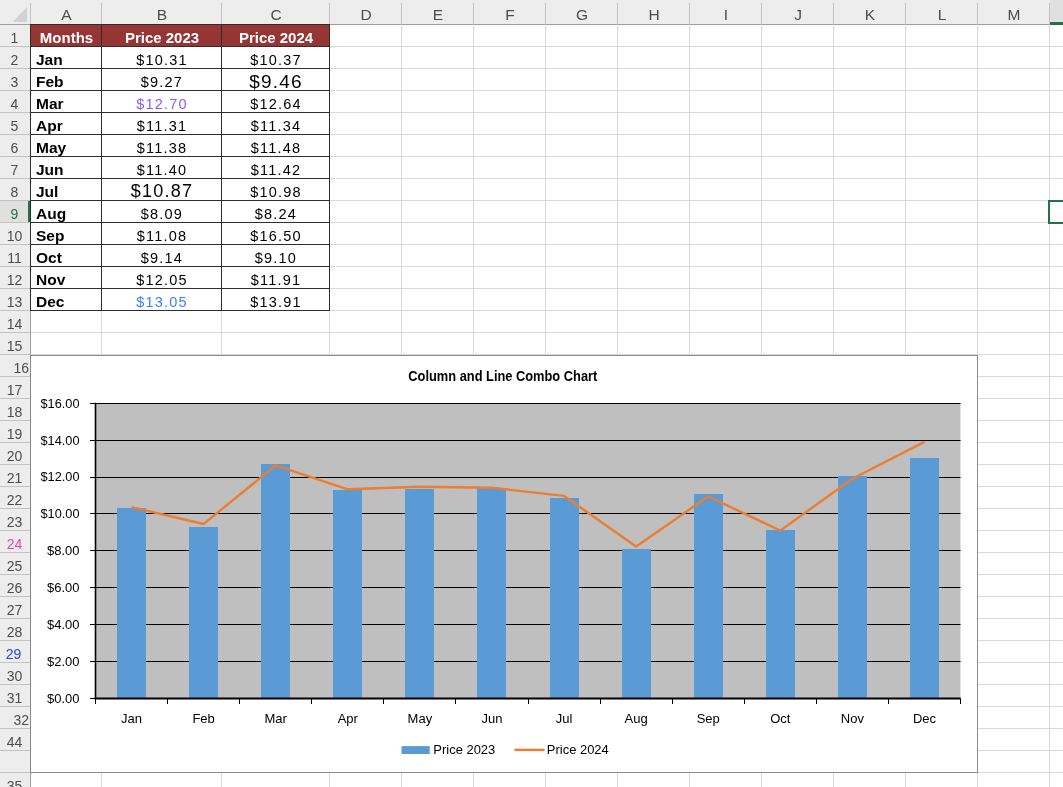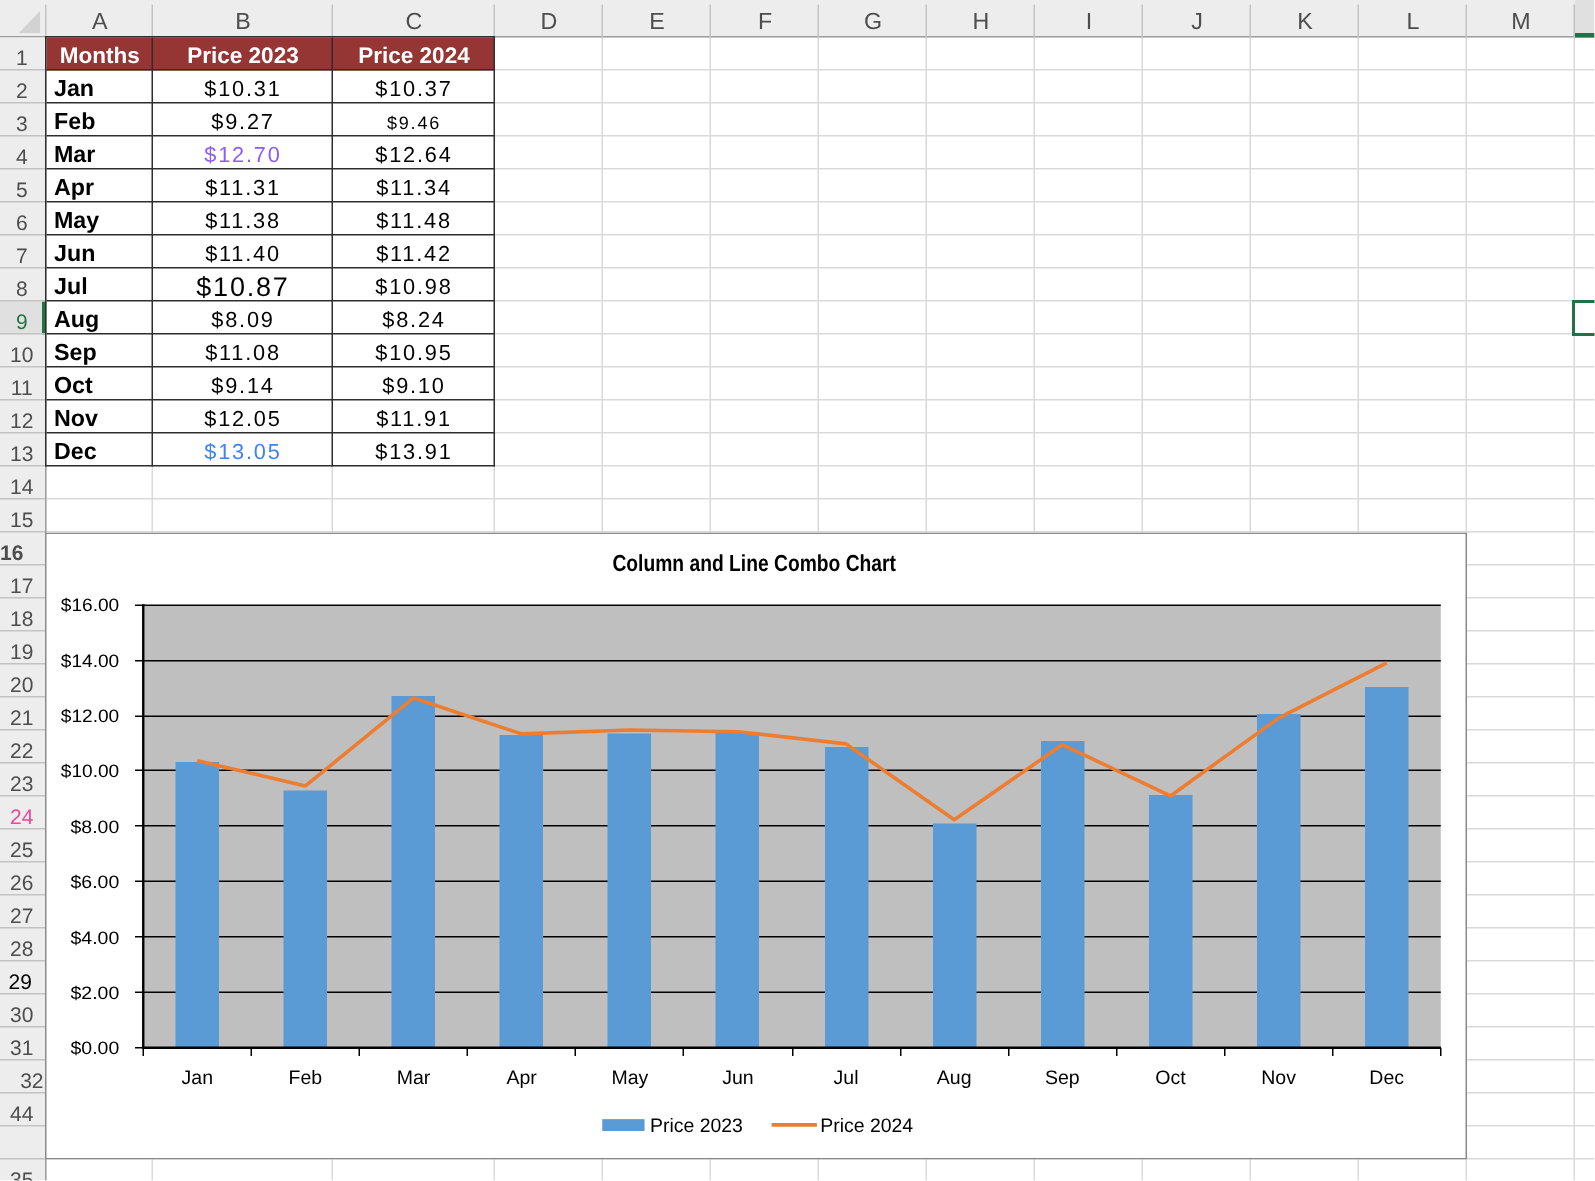--- a/index.html
+++ b/index.html
@@ -112,21 +112,21 @@
 <div class="abs" style="left:0;top:245px;width:29px;height:22px;line-height:26.5px;text-align:center;font-size:14px;color:#4d4d4d;">11</div>
 <div class="abs" style="left:0;top:288px;width:30px;height:1px;background:#c3c3c3;"></div>
 <div class="abs" style="left:0;top:267px;width:29px;height:22px;line-height:26.5px;text-align:center;font-size:14px;color:#4d4d4d;">12</div>
 <div class="abs" style="left:0;top:310px;width:30px;height:1px;background:#c3c3c3;"></div>
 <div class="abs" style="left:0;top:289px;width:29px;height:22px;line-height:26.5px;text-align:center;font-size:14px;color:#4d4d4d;">13</div>
 <div class="abs" style="left:0;top:332px;width:30px;height:1px;background:#c3c3c3;"></div>
 <div class="abs" style="left:0;top:311px;width:29px;height:22px;line-height:26.5px;text-align:center;font-size:14px;color:#4d4d4d;">14</div>
 <div class="abs" style="left:0;top:354px;width:30px;height:1px;background:#c3c3c3;"></div>
 <div class="abs" style="left:0;top:333px;width:29px;height:22px;line-height:26.5px;text-align:center;font-size:14px;color:#4d4d4d;">15</div>
 <div class="abs" style="left:0;top:376px;width:30px;height:1px;background:#c3c3c3;"></div>
-<div class="abs" style="left:0;top:355px;width:29px;height:22px;line-height:26.5px;text-align:left;font-size:14px;color:#4d4d4d;font-weight:bold;">16</div>
+<div class="abs" style="left:0;top:355px;width:29px;height:22px;line-height:26.5px;text-align:right;font-size:14px;color:#4d4d4d;">16</div>
 <div class="abs" style="left:0;top:398px;width:30px;height:1px;background:#c3c3c3;"></div>
 <div class="abs" style="left:0;top:377px;width:29px;height:22px;line-height:26.5px;text-align:center;font-size:14px;color:#4d4d4d;">17</div>
 <div class="abs" style="left:0;top:420px;width:30px;height:1px;background:#c3c3c3;"></div>
 <div class="abs" style="left:0;top:399px;width:29px;height:22px;line-height:26.5px;text-align:center;font-size:14px;color:#4d4d4d;">18</div>
 <div class="abs" style="left:0;top:442px;width:30px;height:1px;background:#c3c3c3;"></div>
 <div class="abs" style="left:0;top:421px;width:29px;height:22px;line-height:26.5px;text-align:center;font-size:14px;color:#4d4d4d;">19</div>
 <div class="abs" style="left:0;top:464px;width:30px;height:1px;background:#c3c3c3;"></div>
 <div class="abs" style="left:0;top:443px;width:29px;height:22px;line-height:26.5px;text-align:center;font-size:14px;color:#4d4d4d;">20</div>
 <div class="abs" style="left:0;top:486px;width:30px;height:1px;background:#c3c3c3;"></div>
 <div class="abs" style="left:0;top:465px;width:29px;height:22px;line-height:26.5px;text-align:center;font-size:14px;color:#4d4d4d;">21</div>
@@ -138,21 +138,21 @@
 <div class="abs" style="left:0;top:531px;width:29px;height:22px;line-height:26.5px;text-align:center;font-size:14px;color:#ec4899;">24</div>
 <div class="abs" style="left:0;top:574px;width:30px;height:1px;background:#c3c3c3;"></div>
 <div class="abs" style="left:0;top:553px;width:29px;height:22px;line-height:26.5px;text-align:center;font-size:14px;color:#4d4d4d;">25</div>
 <div class="abs" style="left:0;top:596px;width:30px;height:1px;background:#c3c3c3;"></div>
 <div class="abs" style="left:0;top:575px;width:29px;height:22px;line-height:26.5px;text-align:center;font-size:14px;color:#4d4d4d;">26</div>
 <div class="abs" style="left:0;top:618px;width:30px;height:1px;background:#c3c3c3;"></div>
 <div class="abs" style="left:0;top:597px;width:29px;height:22px;line-height:26.5px;text-align:center;font-size:14px;color:#4d4d4d;">27</div>
 <div class="abs" style="left:0;top:640px;width:30px;height:1px;background:#c3c3c3;"></div>
 <div class="abs" style="left:0;top:619px;width:29px;height:22px;line-height:26.5px;text-align:center;font-size:14px;color:#4d4d4d;">28</div>
 <div class="abs" style="left:0;top:662px;width:30px;height:1px;background:#c3c3c3;"></div>
-<div class="abs" style="left:0;top:641px;width:27px;height:22px;line-height:26.5px;text-align:center;font-size:14px;color:#000000;">29</div>
+<div class="abs" style="left:0;top:641px;width:27px;height:22px;line-height:26.5px;text-align:center;font-size:14px;color:#1d4ed8;">29</div>
 <div class="abs" style="left:0;top:684px;width:30px;height:1px;background:#c3c3c3;"></div>
 <div class="abs" style="left:0;top:663px;width:29px;height:22px;line-height:26.5px;text-align:center;font-size:14px;color:#4d4d4d;">30</div>
 <div class="abs" style="left:0;top:706px;width:30px;height:1px;background:#c3c3c3;"></div>
 <div class="abs" style="left:0;top:685px;width:29px;height:22px;line-height:26.5px;text-align:center;font-size:14px;color:#4d4d4d;">31</div>
 <div class="abs" style="left:0;top:728px;width:30px;height:1px;background:#c3c3c3;"></div>
 <div class="abs" style="left:0;top:707px;width:29px;height:22px;line-height:26.5px;text-align:right;font-size:14px;color:#4d4d4d;">32</div>
 <div class="abs" style="left:0;top:750px;width:30px;height:1px;background:#c3c3c3;"></div>
 <div class="abs" style="left:0;top:729px;width:29px;height:22px;line-height:26.5px;text-align:center;font-size:14px;color:#4d4d4d;">44</div>
 <div class="abs" style="left:0;top:772px;width:30px;height:1px;background:#c3c3c3;"></div>
 <div class="abs" style="left:0;top:792px;width:29px;height:22px;line-height:26.5px;text-align:center;font-size:14px;color:#4d4d4d;">34</div>
@@ -180,42 +180,42 @@
 <div class="abs" style="left:31px;top:266px;width:299px;height:1px;background:#2e2e2e;"></div>
 <div class="abs" style="left:31px;top:288px;width:299px;height:1px;background:#2e2e2e;"></div>
 <div class="abs" style="left:31px;top:25px;width:71px;height:21px;padding-top:4px;display:flex;align-items:center;justify-content:center;font-size:15px;font-weight:bold;color:#fff;">Months</div>
 <div class="abs" style="left:102px;top:25px;width:120px;height:21px;padding-top:4px;display:flex;align-items:center;justify-content:center;font-size:15px;font-weight:bold;color:#fff;">Price 2023</div>
 <div class="abs" style="left:222px;top:25px;width:108px;height:21px;padding-top:4px;display:flex;align-items:center;justify-content:center;font-size:15px;font-weight:bold;color:#fff;">Price 2024</div>
 <div class="abs" style="left:36px;top:47px;width:60px;height:21px;padding-top:4px;display:flex;align-items:center;font-size:15.5px;font-weight:bold;color:#000;">Jan</div>
 <div class="abs" style="left:102px;top:47px;width:120px;height:21px;padding-top:4px;display:flex;align-items:center;justify-content:center;font-size:14.5px;letter-spacing:1.2px;color:#000;">$10.31</div>
 <div class="abs" style="left:222px;top:47px;width:108px;height:21px;padding-top:4px;display:flex;align-items:center;justify-content:center;font-size:14.5px;letter-spacing:1.2px;color:#000;">$10.37</div>
 <div class="abs" style="left:36px;top:69px;width:60px;height:21px;padding-top:4px;display:flex;align-items:center;font-size:15.5px;font-weight:bold;color:#000;">Feb</div>
 <div class="abs" style="left:102px;top:69px;width:120px;height:21px;padding-top:4px;display:flex;align-items:center;justify-content:center;font-size:14.5px;letter-spacing:1.2px;color:#000;">$9.27</div>
-<div class="abs" style="left:222px;top:69px;width:108px;height:21px;padding-top:4px;display:flex;align-items:center;justify-content:center;font-size:12px;letter-spacing:1.2px;color:#000;">$9.46</div>
+<div class="abs" style="left:222px;top:69px;width:108px;height:21px;padding-top:4px;display:flex;align-items:center;justify-content:center;font-size:19px;letter-spacing:1.2px;color:#000;">$9.46</div>
 <div class="abs" style="left:36px;top:91px;width:60px;height:21px;padding-top:4px;display:flex;align-items:center;font-size:15.5px;font-weight:bold;color:#000;">Mar</div>
 <div class="abs" style="left:102px;top:91px;width:120px;height:21px;padding-top:4px;display:flex;align-items:center;justify-content:center;font-size:14.5px;letter-spacing:1.2px;color:#8b5cf6;">$12.70</div>
 <div class="abs" style="left:222px;top:91px;width:108px;height:21px;padding-top:4px;display:flex;align-items:center;justify-content:center;font-size:14.5px;letter-spacing:1.2px;color:#000;">$12.64</div>
 <div class="abs" style="left:36px;top:113px;width:60px;height:21px;padding-top:4px;display:flex;align-items:center;font-size:15.5px;font-weight:bold;color:#000;">Apr</div>
 <div class="abs" style="left:102px;top:113px;width:120px;height:21px;padding-top:4px;display:flex;align-items:center;justify-content:center;font-size:14.5px;letter-spacing:1.2px;color:#000;">$11.31</div>
 <div class="abs" style="left:222px;top:113px;width:108px;height:21px;padding-top:4px;display:flex;align-items:center;justify-content:center;font-size:14.5px;letter-spacing:1.2px;color:#000;">$11.34</div>
 <div class="abs" style="left:36px;top:135px;width:60px;height:21px;padding-top:4px;display:flex;align-items:center;font-size:15.5px;font-weight:bold;color:#000;">May</div>
 <div class="abs" style="left:102px;top:135px;width:120px;height:21px;padding-top:4px;display:flex;align-items:center;justify-content:center;font-size:14.5px;letter-spacing:1.2px;color:#000;">$11.38</div>
 <div class="abs" style="left:222px;top:135px;width:108px;height:21px;padding-top:4px;display:flex;align-items:center;justify-content:center;font-size:14.5px;letter-spacing:1.2px;color:#000;">$11.48</div>
 <div class="abs" style="left:36px;top:157px;width:60px;height:21px;padding-top:4px;display:flex;align-items:center;font-size:15.5px;font-weight:bold;color:#000;">Jun</div>
 <div class="abs" style="left:102px;top:157px;width:120px;height:21px;padding-top:4px;display:flex;align-items:center;justify-content:center;font-size:14.5px;letter-spacing:1.2px;color:#000;">$11.40</div>
 <div class="abs" style="left:222px;top:157px;width:108px;height:21px;padding-top:4px;display:flex;align-items:center;justify-content:center;font-size:14.5px;letter-spacing:1.2px;color:#000;">$11.42</div>
 <div class="abs" style="left:36px;top:179px;width:60px;height:21px;padding-top:4px;display:flex;align-items:center;font-size:15.5px;font-weight:bold;color:#000;">Jul</div>
 <div class="abs" style="left:102px;top:179px;width:120px;height:21px;padding-top:4px;display:flex;align-items:center;justify-content:center;font-size:18px;letter-spacing:1.2px;color:#000;">$10.87</div>
 <div class="abs" style="left:222px;top:179px;width:108px;height:21px;padding-top:4px;display:flex;align-items:center;justify-content:center;font-size:14.5px;letter-spacing:1.2px;color:#000;">$10.98</div>
 <div class="abs" style="left:36px;top:201px;width:60px;height:21px;padding-top:4px;display:flex;align-items:center;font-size:15.5px;font-weight:bold;color:#000;">Aug</div>
 <div class="abs" style="left:102px;top:201px;width:120px;height:21px;padding-top:4px;display:flex;align-items:center;justify-content:center;font-size:14.5px;letter-spacing:1.2px;color:#000;">$8.09</div>
 <div class="abs" style="left:222px;top:201px;width:108px;height:21px;padding-top:4px;display:flex;align-items:center;justify-content:center;font-size:14.5px;letter-spacing:1.2px;color:#000;">$8.24</div>
 <div class="abs" style="left:36px;top:223px;width:60px;height:21px;padding-top:4px;display:flex;align-items:center;font-size:15.5px;font-weight:bold;color:#000;">Sep</div>
 <div class="abs" style="left:102px;top:223px;width:120px;height:21px;padding-top:4px;display:flex;align-items:center;justify-content:center;font-size:14.5px;letter-spacing:1.2px;color:#000;">$11.08</div>
-<div class="abs" style="left:222px;top:223px;width:108px;height:21px;padding-top:4px;display:flex;align-items:center;justify-content:center;font-size:14.5px;letter-spacing:1.2px;color:#000;">$10.95</div>
+<div class="abs" style="left:222px;top:223px;width:108px;height:21px;padding-top:4px;display:flex;align-items:center;justify-content:center;font-size:14.5px;letter-spacing:1.2px;color:#000;">$16.50</div>
 <div class="abs" style="left:36px;top:245px;width:60px;height:21px;padding-top:4px;display:flex;align-items:center;font-size:15.5px;font-weight:bold;color:#000;">Oct</div>
 <div class="abs" style="left:102px;top:245px;width:120px;height:21px;padding-top:4px;display:flex;align-items:center;justify-content:center;font-size:14.5px;letter-spacing:1.2px;color:#000;">$9.14</div>
 <div class="abs" style="left:222px;top:245px;width:108px;height:21px;padding-top:4px;display:flex;align-items:center;justify-content:center;font-size:14.5px;letter-spacing:1.2px;color:#000;">$9.10</div>
 <div class="abs" style="left:36px;top:267px;width:60px;height:21px;padding-top:4px;display:flex;align-items:center;font-size:15.5px;font-weight:bold;color:#000;">Nov</div>
 <div class="abs" style="left:102px;top:267px;width:120px;height:21px;padding-top:4px;display:flex;align-items:center;justify-content:center;font-size:14.5px;letter-spacing:1.2px;color:#000;">$12.05</div>
 <div class="abs" style="left:222px;top:267px;width:108px;height:21px;padding-top:4px;display:flex;align-items:center;justify-content:center;font-size:14.5px;letter-spacing:1.2px;color:#000;">$11.91</div>
 <div class="abs" style="left:36px;top:289px;width:60px;height:21px;padding-top:4px;display:flex;align-items:center;font-size:15.5px;font-weight:bold;color:#000;">Dec</div>
 <div class="abs" style="left:102px;top:289px;width:120px;height:21px;padding-top:4px;display:flex;align-items:center;justify-content:center;font-size:14.5px;letter-spacing:1.2px;color:#3b82f6;">$13.05</div>
 <div class="abs" style="left:222px;top:289px;width:108px;height:21px;padding-top:4px;display:flex;align-items:center;justify-content:center;font-size:14.5px;letter-spacing:1.2px;color:#000;">$13.91</div>
 <svg class="abs" style="left:30px;top:355px;" width="948" height="418" viewBox="0 0 948 418">

